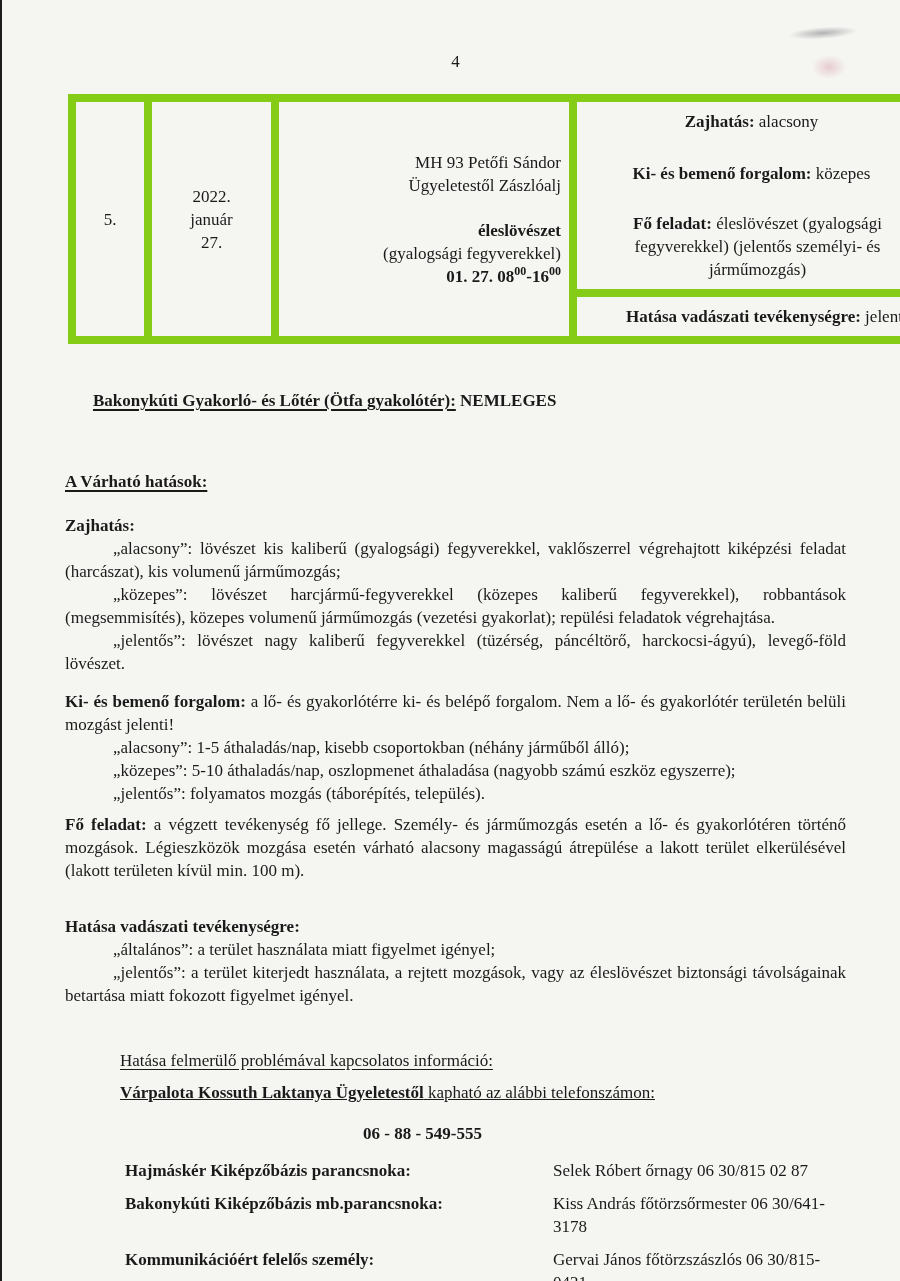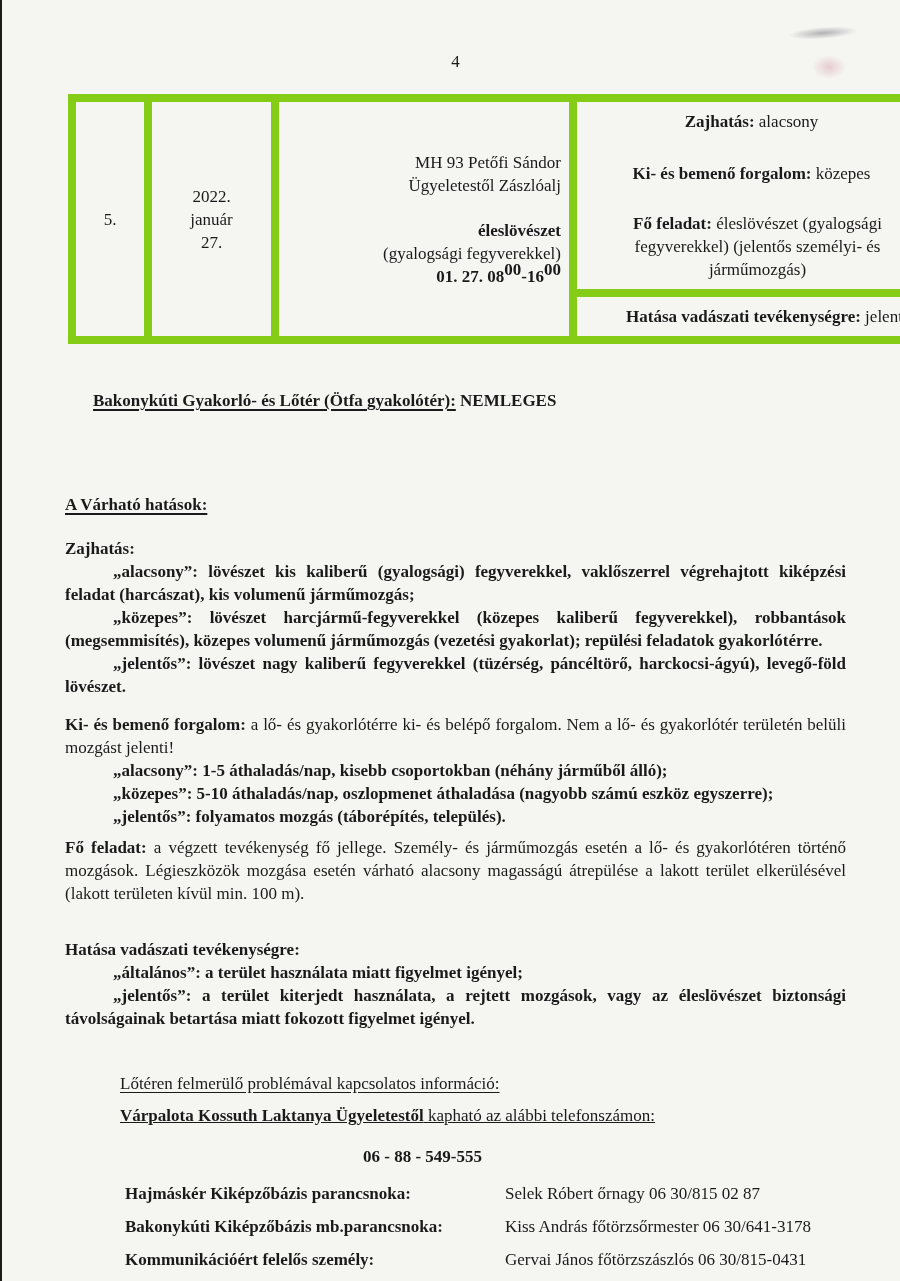--- a/index.html
+++ b/index.html
@@ -33,21 +33,21 @@
     position: absolute; left: 65px; top: 0;
     width: 781px;
     font-size: 17px; line-height: 23px;
   }
   .pagenum { text-align: center; margin-top: 50px; }
   .b { font-weight: bold; }
   .u { text-decoration: underline; text-decoration-thickness: 2px; text-underline-offset: 3px; }
   .u-thin { text-decoration: underline; text-underline-offset: 3px; }
   p { margin: 0; }
   .just { text-align: justify; }
-  .indent { text-indent: 48px; font-weight: bold; }
+  .indent { text-indent: 48px; }
 
   
   table.schedule {
     border-collapse: collapse;
     table-layout: fixed;
     width: 770px;
     margin: 21px 0 0 3px;
   }
   table.schedule td {
     border: 8px solid #84cc16;
@@ -58,34 +58,34 @@
   tr.r1 { height: 164px; }
   tr.r2 { height: 26px; }
   td.c1 { width: 52px; text-align: center; }
   td.c2 { width: 103px; text-align: center; border-radius: 9px; }
   td.c3 { width: 274px; text-align: right; vertical-align: top; padding-top: 32px; }
   td.c4 { width: 333px; text-align: center; vertical-align: top; padding: 4px 6px 0 6px; }
   td.c4b { text-align: right; white-space: nowrap; font-size: 16px; }
   .cell-gap { height: 22px; }
   .t-traffic { margin-top: 29px; }
   .t-task { margin-top: 27px; margin-left: 12px; }
-  sup { font-size: 17px; line-height: 0; font-weight: bold; }
+  sup { font-size: 12px; line-height: 0; font-weight: bold; }
 
   
   .sec-bakonykuti { margin-top: 45px; margin-left: 28px; }
-  .sec-effects-heading { margin-top: 81px; }
+  .sec-effects-heading { margin-top: 58px; }
   .sec-zajhatas-h { margin-top: 21px; }
   .sec-forgalom { margin-top: 15px; }
   .sec-fofeladat { margin-top: 8px; }
   .sec-hatasa-h { margin-top: 33px; }
   .sec-problem { margin-top: 42px; margin-left: 55px; }
   .sec-duty { margin-top: 9px; margin-left: 55px; text-decoration: underline; }
   .sec-phone { margin-top: 18px; margin-left: 298px; }
   .contacts { margin-top: 14px; }
-  .contact-row { display: flex; margin-left: 60px; margin-top: 10px; }
+  .contact-row { display: flex; margin-left: 60px; margin-top: 10px; gap: 48px; }
   .contact-row:first-child { margin-top: 0; }
   .contact-label { font-weight: bold; width: 380px; flex: 0 0 380px; }
   .contact-value { flex: 1; }
 </style>
 </head>
 <body>
 
 <div class="scan-edge"></div>
 <div class="smudge-gray"></div>
 <div class="smudge-pink"></div>
@@ -137,41 +137,41 @@
 
   <p class="sec-bakonykuti b">
     <span class="u">Bakonykúti Gyakorló- és Lőtér (Ötfa gyakolótér):</span>
     <span>NEMLEGES</span>
   </p>
 
   <p class="sec-effects-heading b u">A Várható hatások:</p>
 
   <p class="sec-zajhatas-h b">Zajhatás:</p>
   <p class="just indent">„alacsony”: lövészet kis kaliberű (gyalogsági) fegyverekkel, vaklőszerrel végrehajtott kiképzési feladat (harcászat), kis volumenű járműmozgás;</p>
-  <p class="just indent">„közepes”: lövészet harcjármű-fegyverekkel (közepes kaliberű fegyverekkel), robbantások (megsemmisítés), közepes volumenű járműmozgás (vezetési gyakorlat); repülési feladatok gyakorlótérre.</p>
+  <p class="just indent">„közepes”: lövészet harcjármű-fegyverekkel (közepes kaliberű fegyverekkel), robbantások (megsemmisítés), közepes volumenű járműmozgás (vezetési gyakorlat); repülési feladatok végrehajtása.</p>
   <p class="just indent">„jelentős”: lövészet nagy kaliberű fegyverekkel (tüzérség, páncéltörő, harckocsi-ágyú), levegő-föld lövészet.</p>
 
   <p class="sec-forgalom just">
     <span class="b">Ki- és bemenő forgalom:</span>
     <span>a lő- és gyakorlótérre ki- és belépő forgalom. Nem a lő- és gyakorlótér területén belüli mozgást jelenti!</span>
   </p>
   <p class="indent">„alacsony”: 1-5 áthaladás/nap, kisebb csoportokban (néhány járműből álló);</p>
   <p class="indent">„közepes”: 5-10 áthaladás/nap, oszlopmenet áthaladása (nagyobb számú eszköz egyszerre);</p>
   <p class="indent">„jelentős”: folyamatos mozgás (táborépítés, település).</p>
 
   <p class="sec-fofeladat just">
     <span class="b">Fő feladat:</span>
     <span>a végzett tevékenység fő jellege. Személy- és járműmozgás esetén a lő- és gyakorlótéren történő mozgások. Légieszközök mozgása esetén várható alacsony magasságú átrepülése a lakott terület elkerülésével (lakott területen kívül min. 100 m).</span>
   </p>
 
   <p class="sec-hatasa-h b">Hatása vadászati tevékenységre:</p>
   <p class="indent">„általános”: a terület használata miatt figyelmet igényel;</p>
   <p class="just indent">„jelentős”: a terület kiterjedt használata, a rejtett mozgások, vagy az éleslövészet biztonsági távolságainak betartása miatt fokozott figyelmet igényel.</p>
 
-  <p class="sec-problem u-thin">Lőtéren felmerülő problémával kapcsolatos információ:</p>
+  <p class="sec-problem u-thin">Hatása felmerülő problémával kapcsolatos információ:</p>
 
   <p class="sec-duty">
     <span class="b">Várpalota Kossuth Laktanya Ügyeletestől</span>
     <span>kapható az alábbi telefonszámon:</span>
   </p>
 
   <p class="sec-phone b">06 - 88 - 549-555</p>
 
   <div class="contacts">
     <div class="contact-row">

